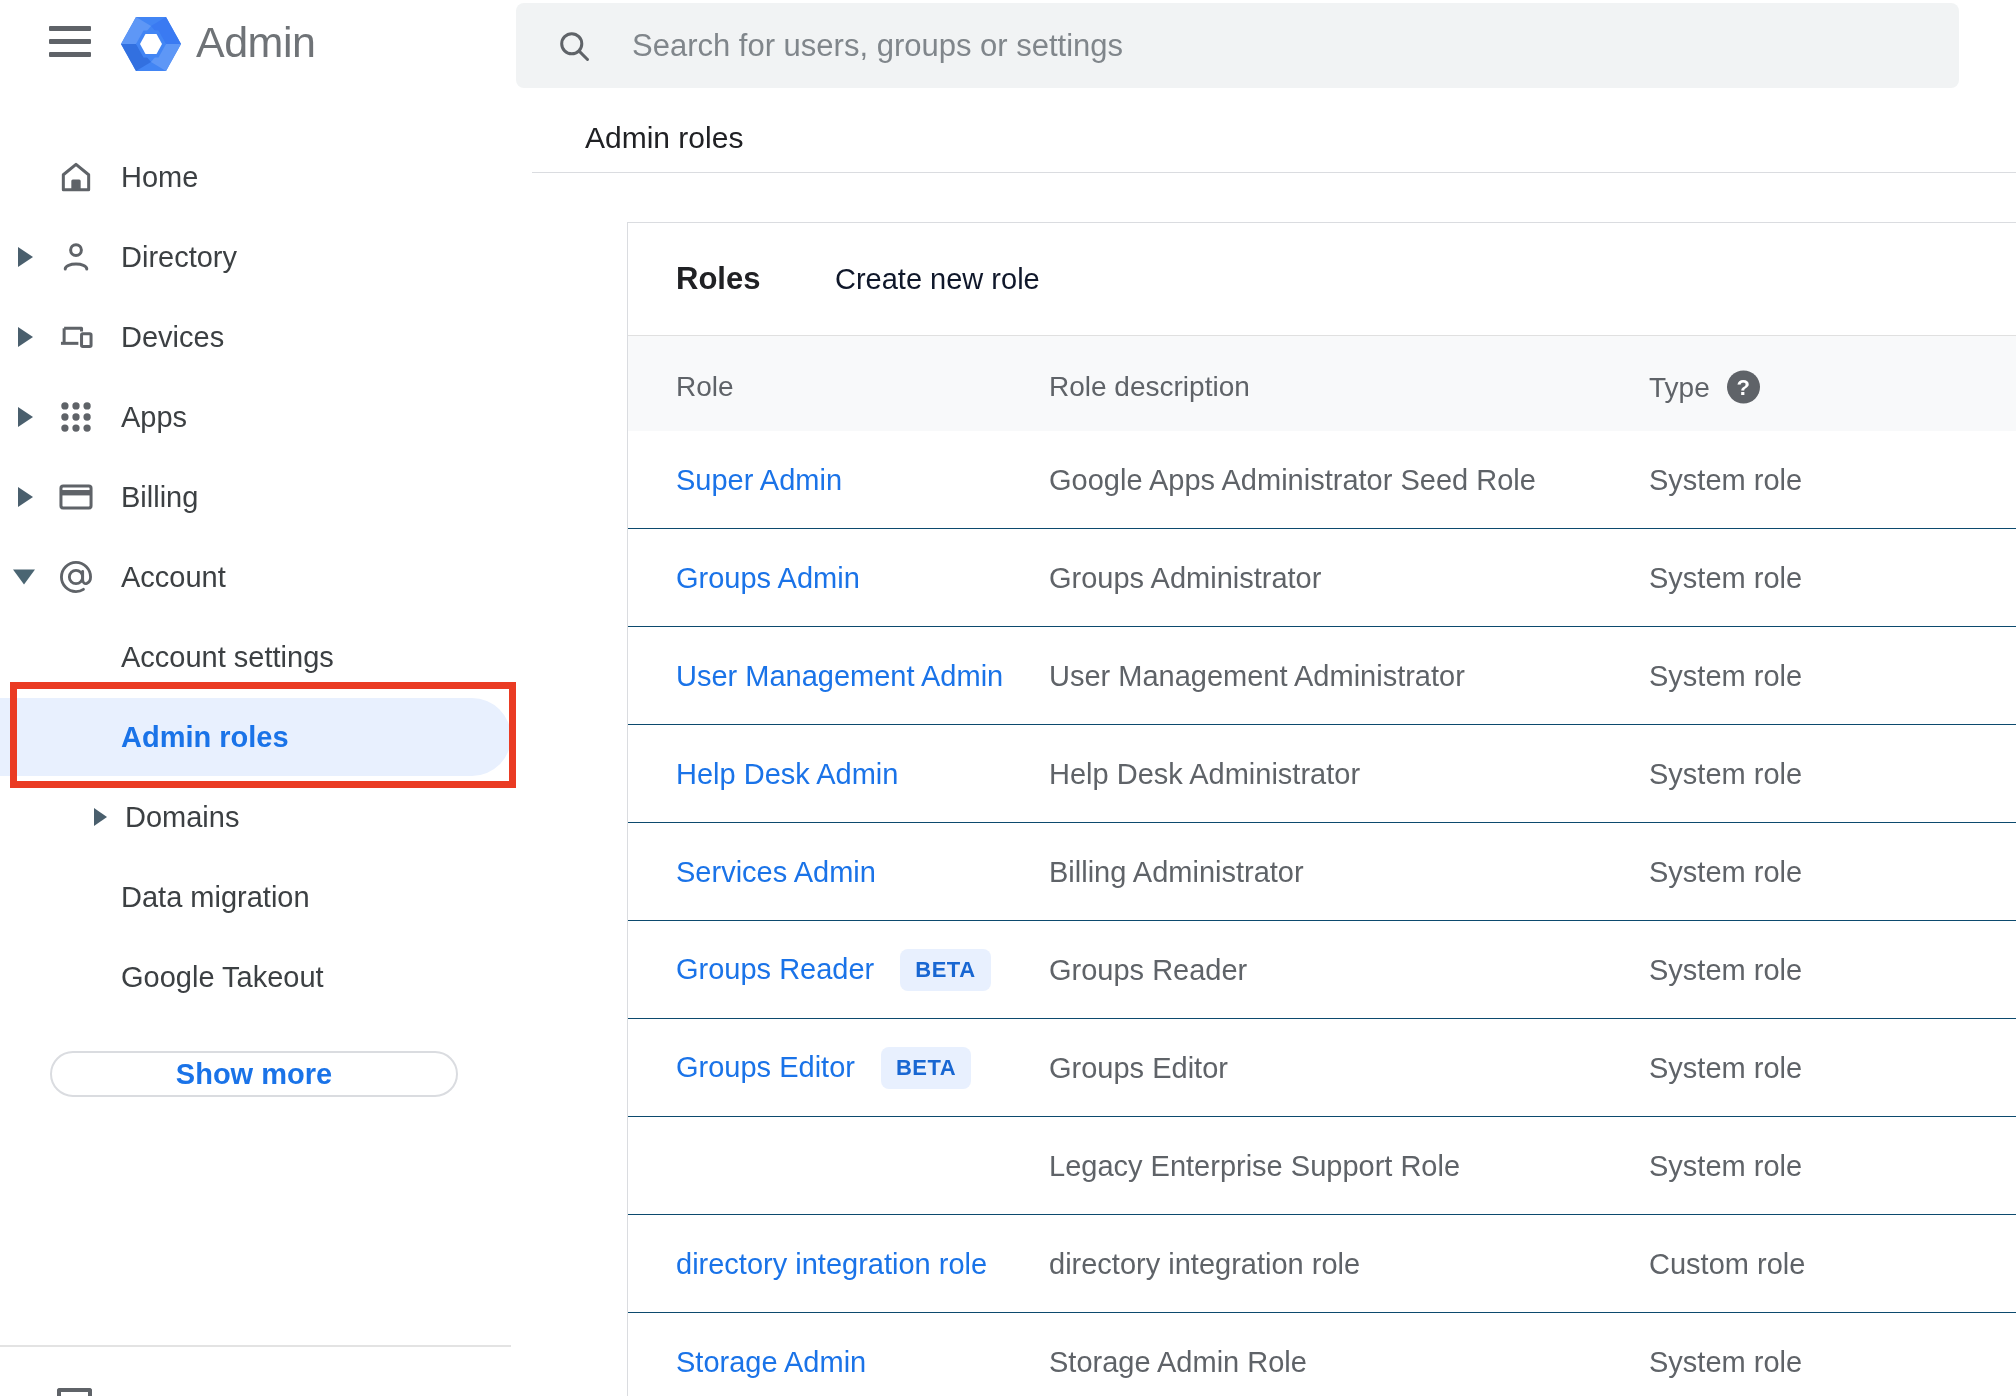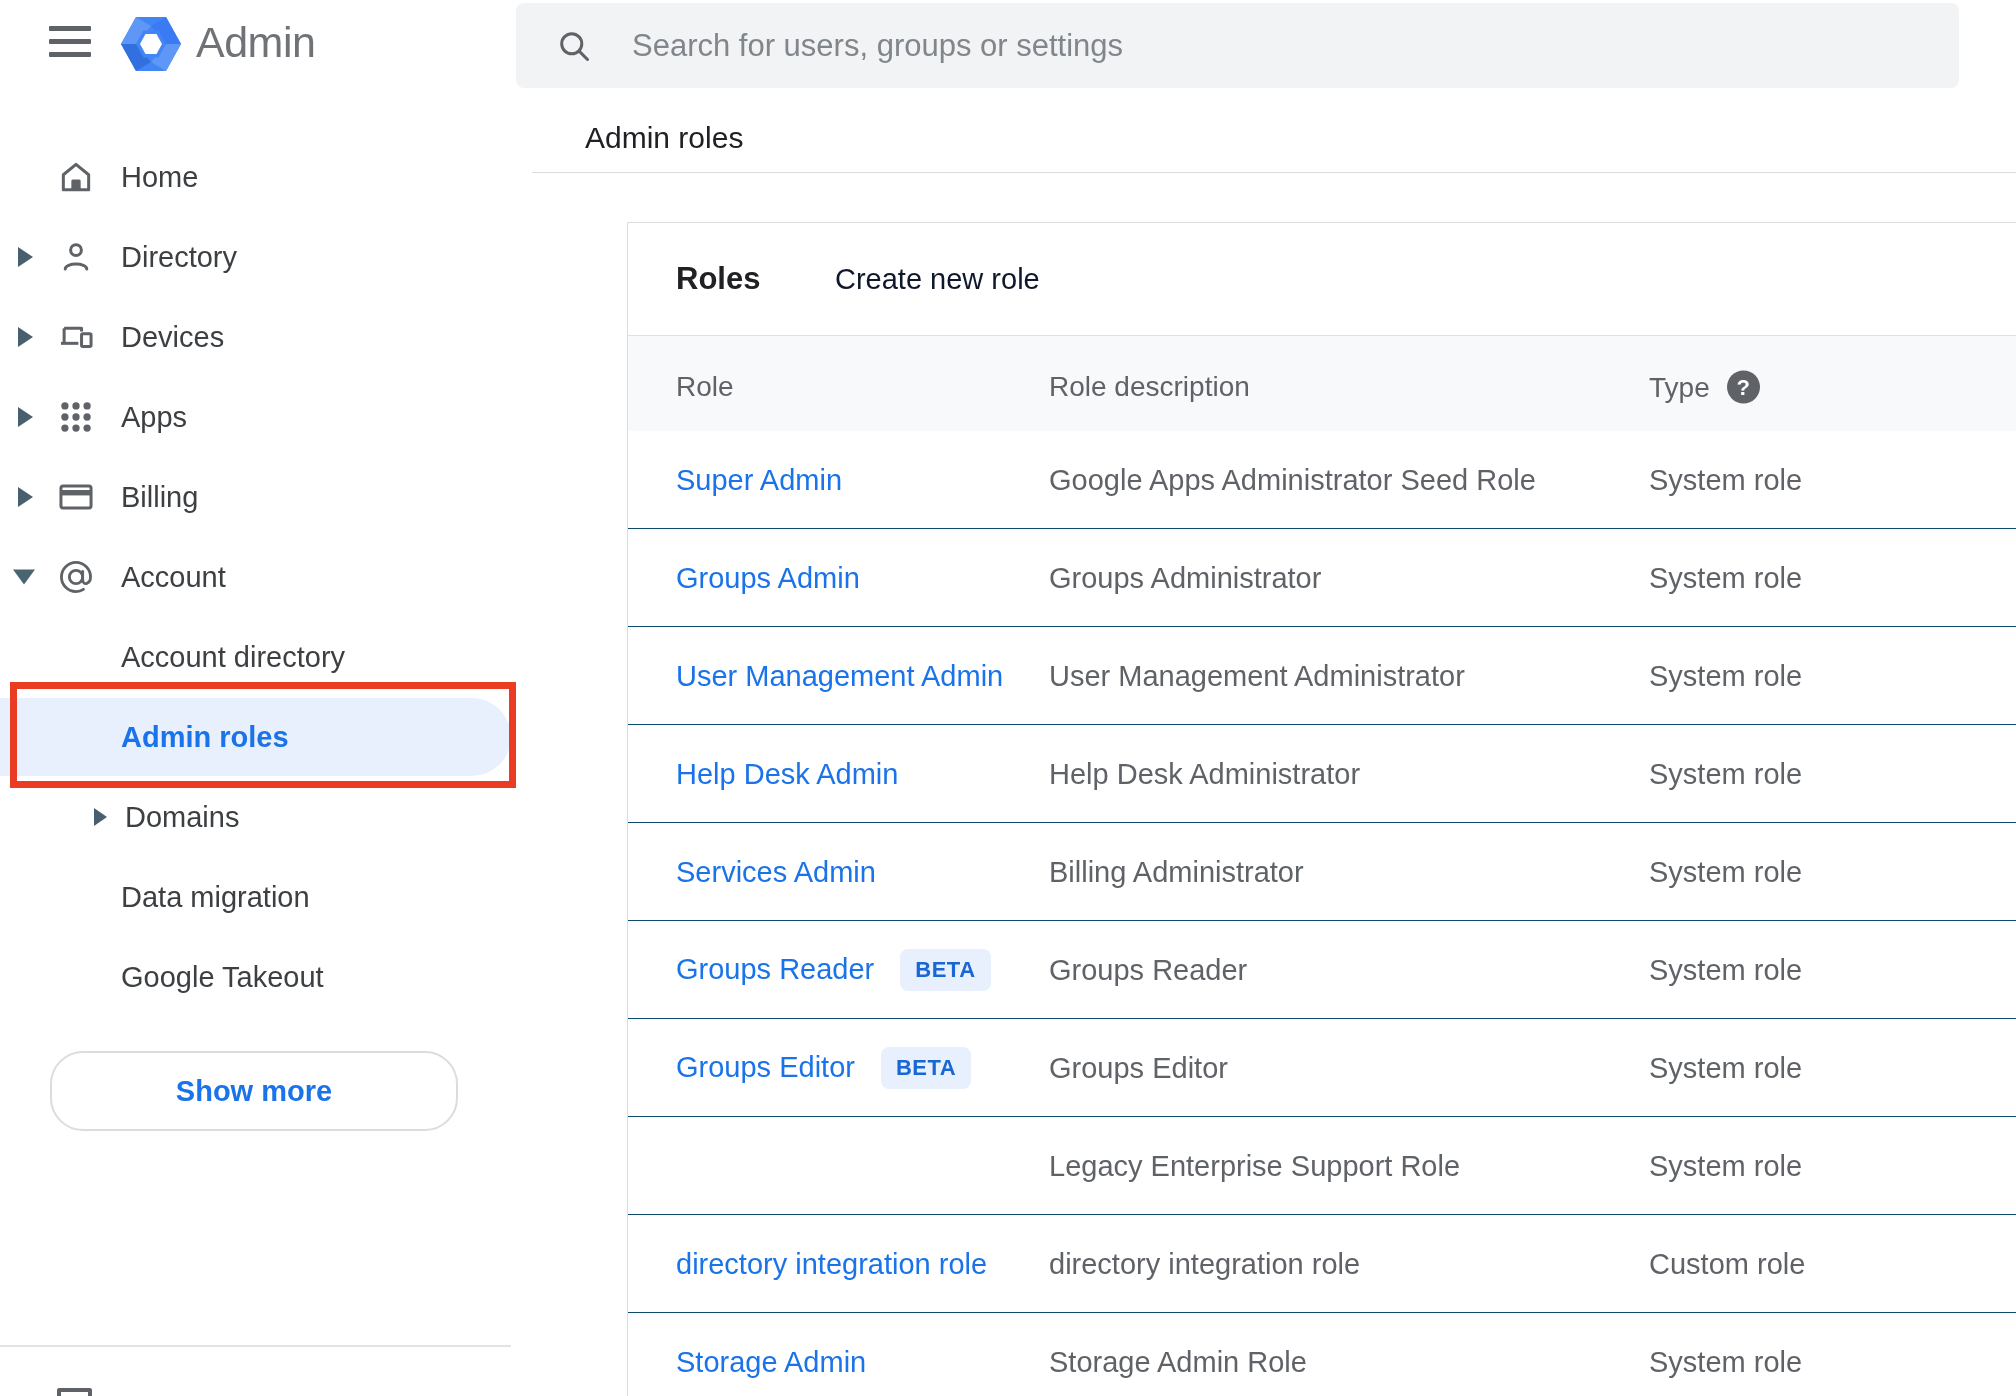--- a/index.html
+++ b/index.html
@@ -27,21 +27,21 @@
   .caret.down { left:13px; top:50%; transform:translateY(-50%);
     border-top:15px solid #4a6572; border-left:11px solid transparent; border-right:11px solid transparent; }
   .caret.sub { left:94px; border-left-width:13px; border-top-width:9px; border-bottom-width:9px; }
   .nav-item.has-subcaret .label { left:125px; }
   .icon-box { position:absolute; left:57px; top:50%; transform:translateY(-50%); width:38px; height:38px; }
   .icon-box svg { display:block; }
 
   .red-box { position:absolute; left:10px; top:682px; width:506px; height:106px;
     border:7px solid #ea3b23; z-index:6; pointer-events:none; }
 
-  .show-more { position:absolute; left:50px; top:1051px; width:408px; height:80px;
+  .show-more { position:absolute; left:50px; top:1051px; width:408px; height:46px;
     border:2px solid #dadce0; border-radius:33px; background:#fff; display:flex; align-items:center;
     justify-content:center; font-size:29px; color:#1a73e8; font-weight:bold; cursor:pointer; }
 
   .sidebar-bottom-divider { position:absolute; left:0; top:1345px; width:511px; height:2px; background:#e3e3e3; }
   .partial-icon { position:absolute; left:57px; top:1388px; width:35px; height:12px;
     border:4px solid #5f6368; border-bottom:none; border-radius:3px 3px 0 0; }
 
   
   .search-bar { position:absolute; left:516px; top:3px; width:1443px; height:85px;
     background:#f1f3f4; border-radius:8px; display:flex; align-items:center; cursor:text; }
@@ -167,21 +167,21 @@
     <span class="label">Account</span>
   <div class="caret down"></div>
           <span class="icon-box">
             <svg width="38" height="38" viewBox="0 0 24 24" fill="none" stroke="#5f6368" stroke-width="1.8" stroke-linecap="round">
               <circle cx="12" cy="12" r="4.2"></circle>
               <path d="M16.2 8.4v5.2c0 2.1 1.3 2.9 2.6 2.4 1.7-.7 2.4-2.4 2.4-4 0-5.1-4.1-9.2-9.2-9.2S2.8 6.9 2.8 12 6.9 21.2 12 21.2c1.9 0 3.4-.5 4.7-1.4"></path>
             </svg>
           </span>
         </div>
         <div class="nav-item">
-    <span class="label">Account directory</span>
+    <span class="label">Account settings</span>
   </div>
         <div class="nav-item sel">
           <div class="pill"></div>
     <span class="label">Admin roles</span>
   </div>
         <div class="nav-item has-subcaret">
     <span class="label">Domains</span>
   <div class="caret right sub"></div>
         </div>
         <div class="nav-item">

